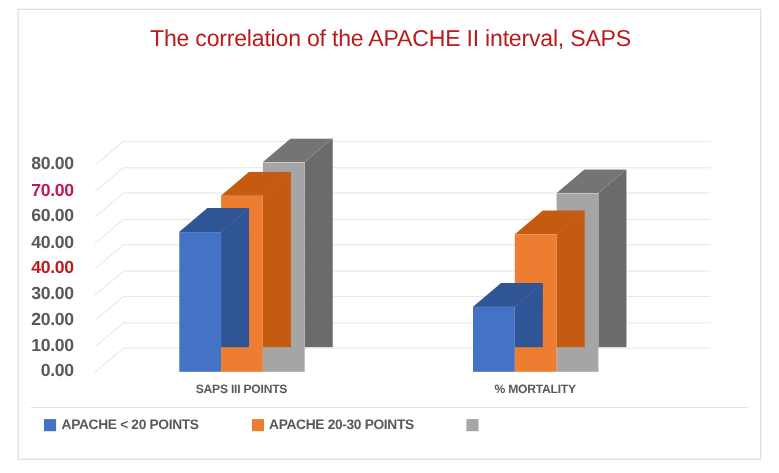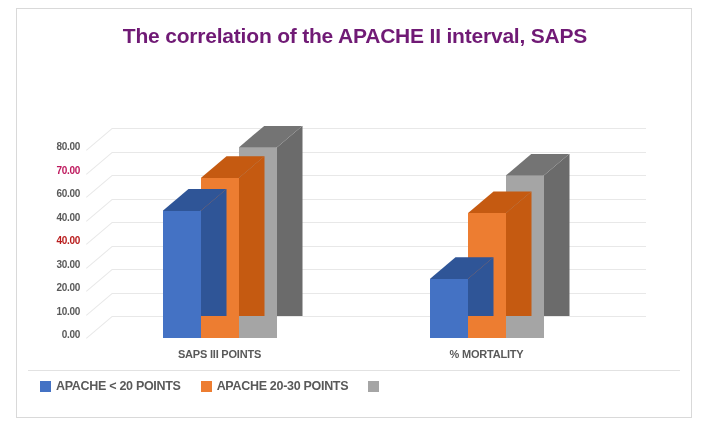--- a/index.html
+++ b/index.html
@@ -28,22 +28,22 @@
     box-sizing: border-box;
     pointer-events: none;
   }
   #chart-title {
     position: absolute;
     left: 60px;
     top: 22px;
     width: 590px;
     text-align: center;
     font-size: 21px;
-    font-weight: bold;
-    color: #701a75;
+    font-weight: normal;
+    color: #b91c1c;
     line-height: 1.32;
     letter-spacing: -0.2px;
   }
   
   #plot {
     position: absolute;
     left: 86px;
     top: 128px;
     width: 560px;
     height: 210px;
@@ -88,22 +88,22 @@
     text-align: center;
     font-size: 11px;
     font-weight: bold;
     color: #595959;
     letter-spacing: -0.2px;
     white-space: nowrap;
   }
   
   .y-label {
     position: absolute;
-    right: 0;
-    font-size: 10px;
+    right: 13px;
+    font-size: 16px;
     font-weight: bold;
     color: #595959;
     text-align: left;
     white-space: nowrap;
     letter-spacing: -0.3px;
   }
   #y-axis {
     position: absolute;
     left: 14px;
     top: 128px;
@@ -113,21 +113,21 @@
   
   #legend {
     position: absolute;
     left: 40px;
     top: 379px;
     width: 620px;
     display: flex;
     flex-direction: row;
     align-items: center;
     justify-content: flex-start;
-    gap: 20px;
+    gap: 48px;
   }
   .legend-item {
     display: flex;
     flex-direction: row;
     align-items: center;
     gap: 5px;
     white-space: nowrap;
   }
   .legend-swatch {
     width: 11px;

